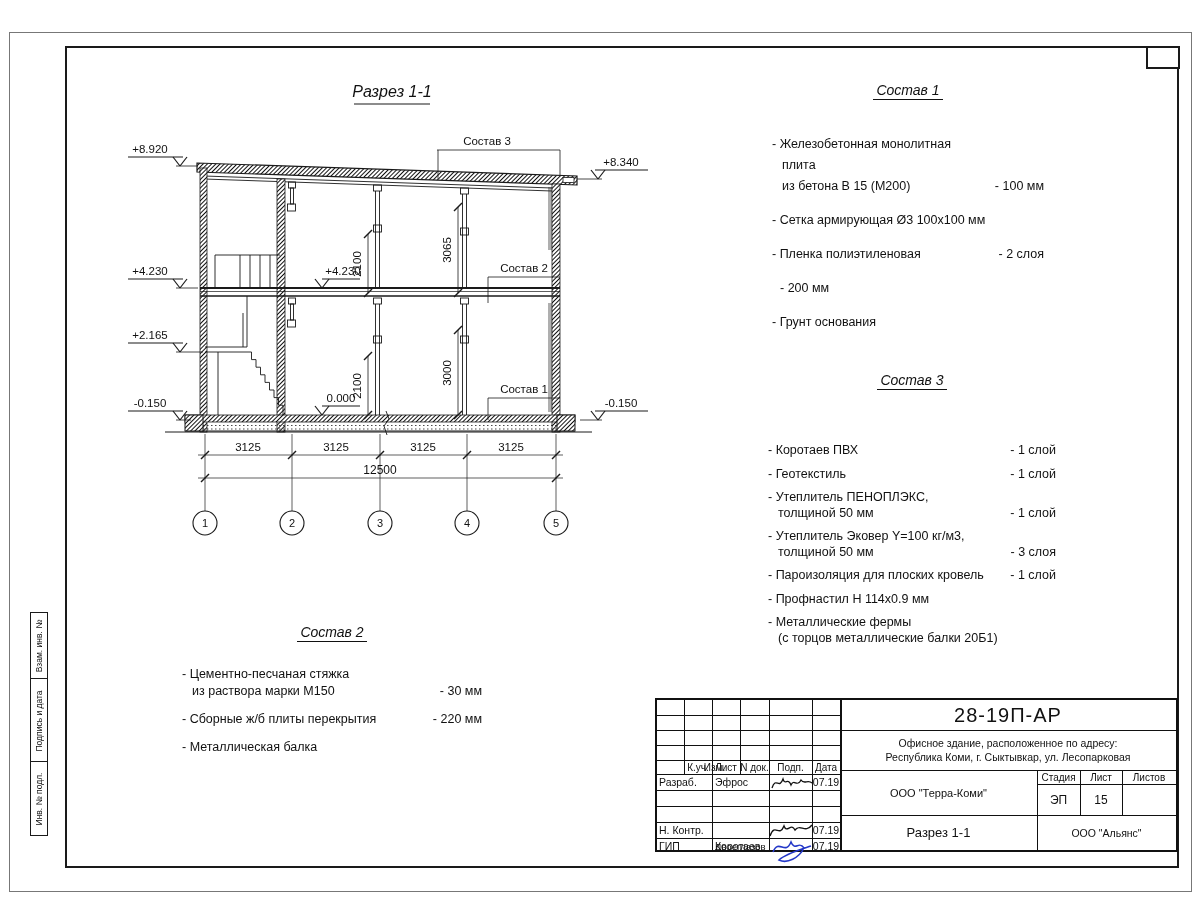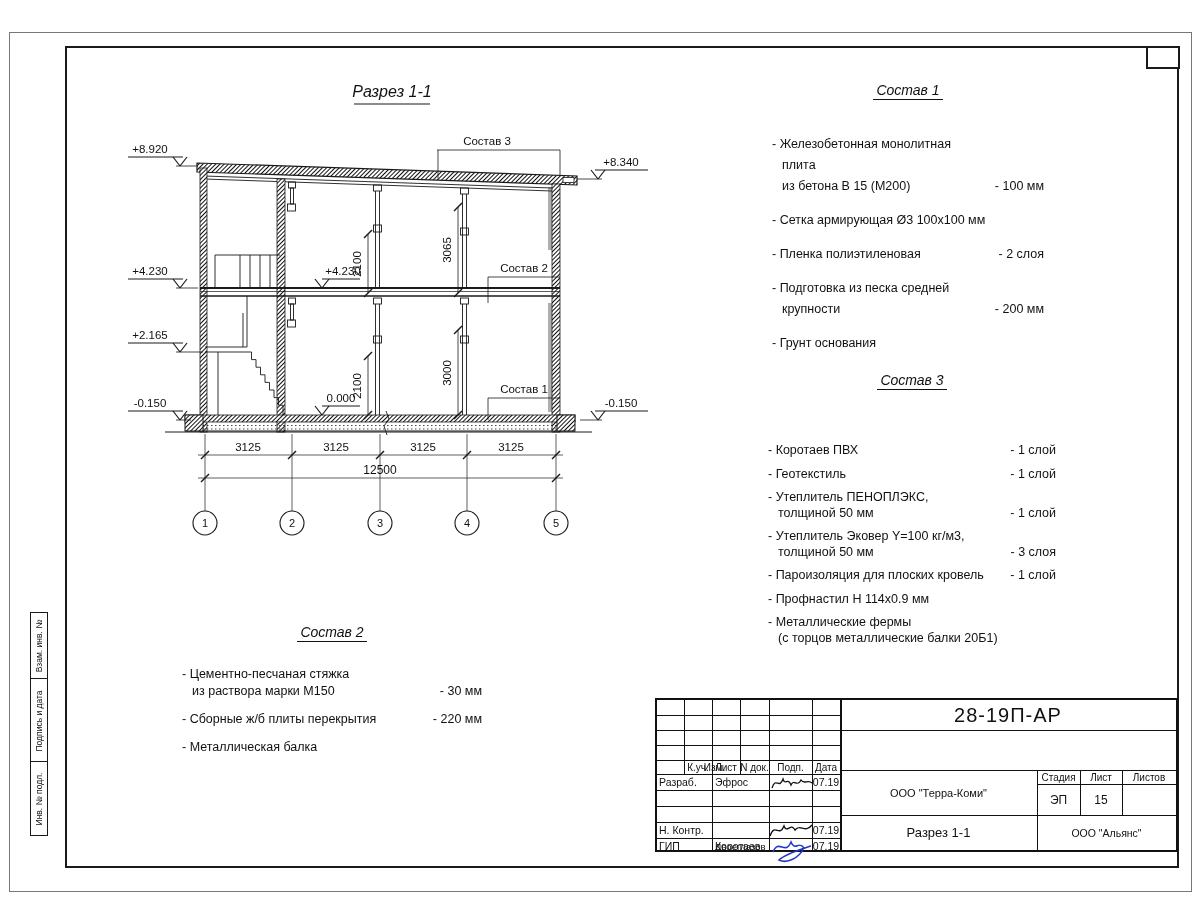--- a/index.html
+++ b/index.html
@@ -260,22 +260,20 @@
     </div>
   <div class="s-item">
       <div class="s-text">- Сетка армирующая Ø3 100х100 мм</div>
       <div class="s-val"></div>
     </div>
   <div class="s-item">
       <div class="s-text">- Пленка полиэтиленовая</div>
       <div class="s-val">-  2 слоя</div>
     </div>
   <div class="s-item">
-      <div class="s-text">- Подготовка из песка средней
-крупности</div>
       <div class="s-val">- 200 мм</div>
     </div>
   <div class="s-item">
       <div class="s-text">- Грунт основания</div>
       <div class="s-val"></div>
     </div>
 </div>
 
 <div class="abs sostav s3" style="left:768px;top:372px;width:288px;">
   <div class="s-title" style="margin-bottom:55px;"><span>Состав 3</span></div>
@@ -367,20 +365,24 @@
   <div class="cell val" style="left:58px;top:74px;width:56px;height:16px;justify-content:flex-start;">Эфрос</div>
   <div class="cell val" style="left:155px;top:74px;width:28px;height:16px;">07.19</div>
   <div class="cell val" style="left:2px;top:122px;width:56px;height:16px;justify-content:flex-start;">Н. Контр.</div>
   <div class="cell" style="left:58px;top:122px;width:56px;height:16px;justify-content:flex-start;font-size:9.5px;margin-top:16px;">Двоеглазов</div>
   <div class="cell val" style="left:155px;top:122px;width:28px;height:16px;">07.19</div>
   <div class="cell val" style="left:2px;top:138px;width:56px;height:16px;justify-content:flex-start;">ГИП</div>
   <div class="cell val" style="left:58px;top:138px;width:56px;height:16px;justify-content:flex-start;">Коротаев</div>
   <div class="cell val" style="left:155px;top:138px;width:28px;height:16px;">07.19</div>
 
   <div class="cell docnum" style="left:183px;top:0;width:336px;height:30px;">28-19П-АР</div>
+  <div class="cell addr" style="left:183px;top:30px;width:336px;height:40px;flex-direction:column;">
+    <div>Офисное здание, расположенное по адресу:</div>
+    <div>Республика Коми, г. Сыктывкар, ул. Лесопарковая</div>
+  </div>
   <div class="cell" style="left:183px;top:70px;width:197px;height:45px;font-size:11px;">ООО "Терра-Коми"</div>
   <div class="cell lbl" style="left:380px;top:70px;width:43px;height:14px;">Стадия</div>
   <div class="cell lbl" style="left:423px;top:70px;width:42px;height:14px;">Лист</div>
   <div class="cell lbl" style="left:465px;top:70px;width:54px;height:14px;">Листов</div>
   <div class="cell stageval" style="left:380px;top:84px;width:43px;height:31px;">ЭП</div>
   <div class="cell stageval" style="left:423px;top:84px;width:42px;height:31px;">15</div>
   <div class="cell stageval" style="left:465px;top:84px;width:54px;height:31px;"></div>
   <div class="cell" style="left:183px;top:115px;width:197px;height:35px;font-size:13px;">Разрез 1-1</div>
   <div class="cell" style="left:380px;top:115px;width:139px;height:35px;font-size:10.5px;">ООО "Альянс"</div>
 

